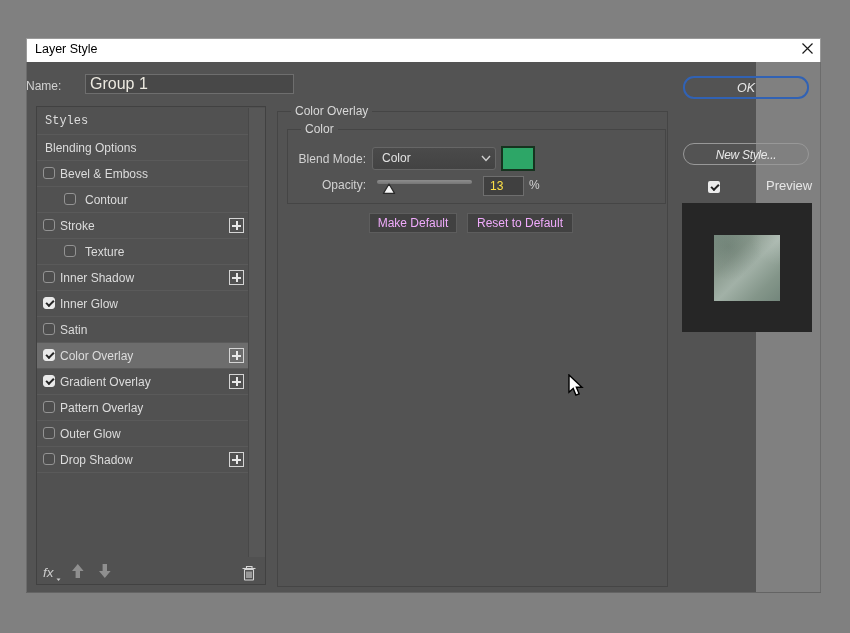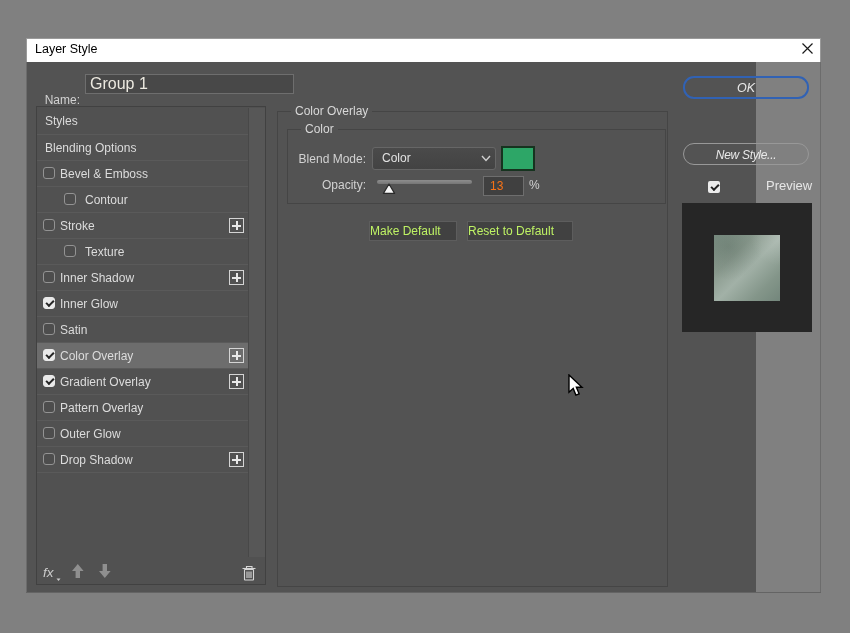--- a/index.html
+++ b/index.html
@@ -5,27 +5,27 @@
   html,body{margin:0;padding:0;}
   body{width:850px;height:633px;background:#808080;font-family:"Liberation Sans",sans-serif;overflow:hidden;position:relative;}
   .abs{position:absolute;}
   
   #dlg{left:26px;top:38px;width:730px;height:555px;background:#535353;}
   #titlebar{left:0;top:0;width:793px;height:23px;background:#ffffff;border:1px solid #9a9a9a;border-bottom:none;}
   #title{left:9px;top:4px;font-size:12.5px;color:#000;}
   #closex{left:775px;top:4px;width:13px;height:13px;}
   #body{left:0;top:24px;width:795px;height:531px;}
   .lbl{color:#d2d2d2;font-size:12px;}
-  #namelbl{left:0px;top:31px;width:54px;text-align:right;}
+  #namelbl{left:0px;top:17px;width:54px;text-align:left;}
   #nameinput{left:59px;top:12px;width:203px;height:18px;background:#484848;border:1px solid #6e6e6e;color:#ece9e0;font-size:16px;line-height:18px;padding-left:4px;}
   
   #panel{left:10px;top:44px;width:228px;height:477px;border:1px solid #414141;background:#515151;}
   #rows{left:0px;top:1px;width:211px;border-bottom:1px solid #5a5a5a;}
   .row{position:relative;width:211px;height:25px;border-top:1px solid #5a5a5a;}
-  .row:first-child{border-top:none;height:26px;}
+  .row:first-child{border-top:none;height:26px;font-family:Liberation Mono, monospace;}
   .row .txt{position:absolute;left:8px;top:6px;font-size:12px;color:#dcdcdc;}
   .row .txt.cbx{left:23px;text-align:center;}
   .row .txt.ind{left:48px;}
   .cb{position:absolute;left:6px;top:6px;width:10px;height:10px;border:1px solid #939393;border-radius:3px;background:#4d4d4d;}
   .cb.ind2{left:27px;}
   .cb.on{background:#e9e9e9;border-color:#e9e9e9;}
   .cb.on:after{content:"";position:absolute;left:1.5px;top:2px;width:6px;height:3px;border-left:2px solid #252525;border-bottom:2px solid #252525;transform:rotate(-45deg);}
   .fxplus{position:absolute;right:4px;top:5px;width:13px;height:13px;border:1px solid #d4d4d4;}
   .fxplus:before{content:"";position:absolute;left:2px;top:5.5px;width:9px;height:2px;background:#e8e8e8;}
   .fxplus:after{content:"";position:absolute;left:5.5px;top:2px;width:2px;height:9px;background:#e8e8e8;}
@@ -39,23 +39,23 @@
   #fsouter>.grplbl{left:13px;}
   
   #fsinner{left:9px;top:17px;width:377px;height:73px;}
   #fsinner>.grplbl{left:13px;}
   #bmlbl{left:0px;top:22px;width:78px;text-align:right;}
   #dropdown{left:84px;top:17px;width:122px;height:21px;background:linear-gradient(#4a4a4a,#434343);border:1px solid #666666;border-radius:3px;}
   #dropdown .dtxt{position:absolute;left:9px;top:2.5px;font-size:12px;color:#e2e2e2;}
   #swatch{left:213px;top:16px;width:30px;height:21px;background:#2da667;border:2px solid #16331f;}
   #oplbl{left:0px;top:48px;width:78px;text-align:right;}
   #sldtrack{left:89px;top:50px;width:95px;height:4px;background:linear-gradient(#8e8e8e,#767676);border-radius:2px;}
-  #opbox{left:195px;top:46px;width:33px;height:18px;background:#404040;border:1px solid #6e6e6e;color:#f97316;font-size:12px;line-height:18px;padding-left:6px;}
+  #opbox{left:195px;top:46px;width:33px;height:18px;background:#404040;border:1px solid #6e6e6e;color:#fde047;font-size:12px;line-height:18px;padding-left:6px;}
   #pct{left:241px;top:48px;}
-  .dbtn{position:absolute;height:18px;background:#414141;border:1px solid #5d5d5d;color:#bef264;font-size:12px;line-height:18px;margin-top:8px;}
+  .dbtn{position:absolute;height:18px;background:#414141;border:1px solid #5d5d5d;color:#f0abfc;font-size:12px;text-align:center;line-height:18px;}
   #mkdef{left:91px;top:101px;width:86px;}
   #rstdef{left:189px;top:101px;width:104px;}
   
   .pill{position:absolute;left:657px;width:124px;height:20px;border:1px solid #989898;border-radius:11px;color:#e9e9e9;font-size:12.5px;text-align:center;line-height:22px;}
   #okbtn{top:14px;border:2px solid #3162b4;width:122px;height:19px;line-height:20px;font-style:italic;}
   #cancelbtn{top:47px;}
   #newstylebtn{top:81px;}
   #prevcb{left:682px;top:119px;width:12px;height:12px;background:#ececec;border-radius:2px;}
   #prevcb:after{content:"";position:absolute;left:2.5px;top:2.5px;width:6px;height:3px;border-left:2px solid #222;border-bottom:2px solid #222;transform:rotate(-45deg);}
   #prevlbl{left:740px;top:116px;font-size:13px;color:#e6e6e6;}

